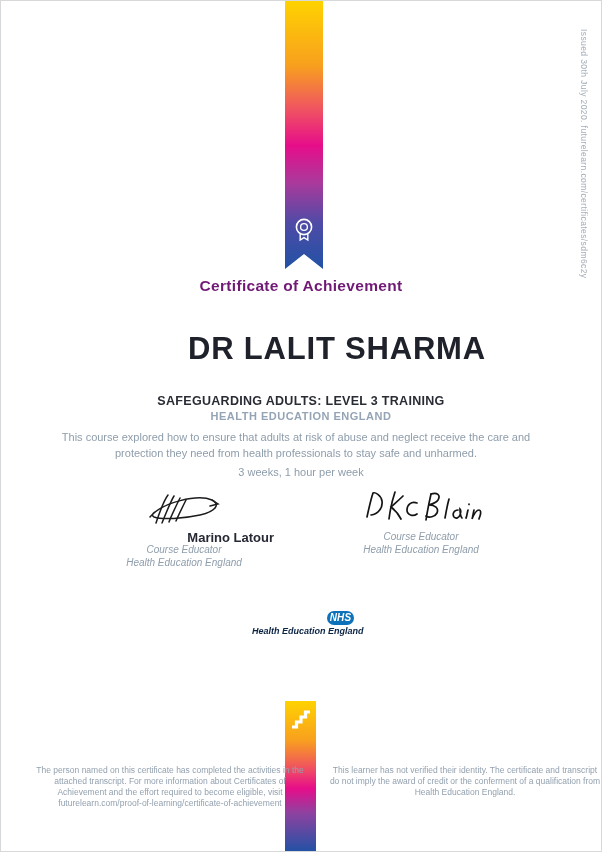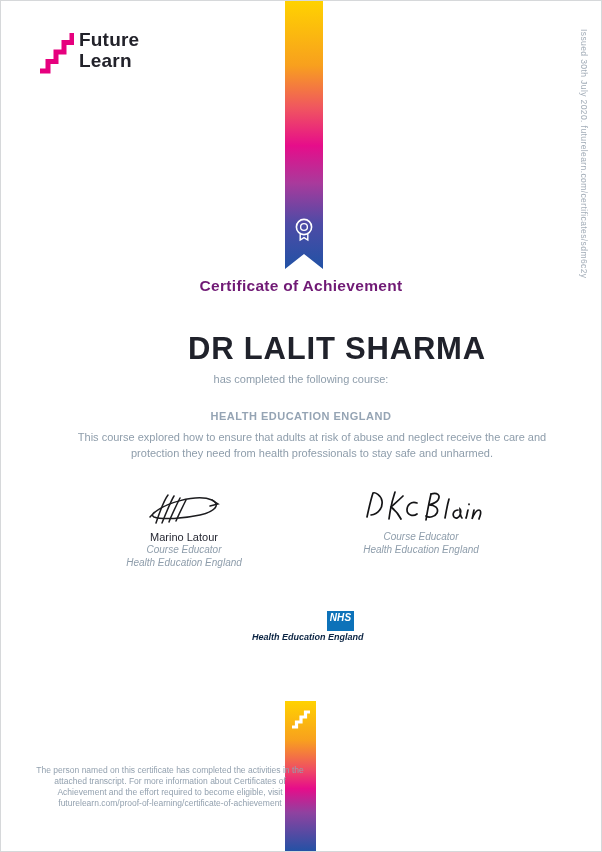--- a/index.html
+++ b/index.html
@@ -28,86 +28,76 @@
     font-size:8.5px; color:#a3adb8; letter-spacing:0.4px; white-space:nowrap;
   }
 
   
   .centered { position:absolute; left:0; width:100%; text-align:center; }
   .heading { top:276px; font-size:15.5px; font-weight:700; color:#701a75; letter-spacing:0.3px; }
   .recipient { top:330px; font-size:31px; font-weight:700; color:#20222b; letter-spacing:0.8px;margin-left:36px; }
   .completed-line { top:372px; font-size:11px; color:#8e9dab; }
   .course-title { top:393px; font-size:12.5px; font-weight:700; color:#2a2c35; letter-spacing:0.3px; }
   .course-provider { top:409px; font-size:11px; font-weight:700; color:#95a4b4; letter-spacing:0.5px; }
-  .description { top:429px; left:61px; width:500px; font-size:11px; line-height:15.5px; color:#8e9dab; }
+  .description { top:429px; left:45px; width:500px; font-size:11px; line-height:15.5px; color:#8e9dab; }
   .duration { top:465px; font-size:11px; color:#8e9dab; }
 
   
   .sig-block { position:absolute; top:486px; width:180px; text-align:center; }
   .sig-block.left { left:93px; }
   .sig-block.right { left:330px; }
   .sig-svg { height:42px; display:block; margin:0 auto 2px auto; }
-  .sig-name { font-size:11px; font-weight:400; color:#262833; line-height:13px; }
+  .sig-name { font-size:13px; font-weight:700; color:#262833; line-height:13px;text-align:right; }
   .sig-role, .sig-org { font-size:10px; color:#8e9dab; line-height:12.5px;font-style:italic; }
 
   
   .nhs-block { position:absolute; left:251px; top:606px; width:102px; text-align:right; }
   .nhs-box {
-    display:inline-block; width:27px; height:20px; background:#0d72b9;
+    display:inline-block; width:27px; height:14px; background:#0d72b9;
     color:#ffffff; font-size:10px; font-weight:700; font-style:italic;
-    line-height:14px; text-align:center; letter-spacing:0.2px;
+    line-height:14px; text-align:center; letter-spacing:0.2px;border-radius:7px;
   }
   .nhs-name { font-size:9px; font-weight:700; font-style:italic; color:#0a2342; margin-top:1px; white-space:nowrap; }
 
   
   .ribbon-bottom {
     position:absolute; left:284px; top:700px; width:31px; height:151px;
     background:linear-gradient(180deg,#ffd200 0%,#f8a01e 26%,#ef4a66 46%,#e60d8a 58%,#8f42a0 74%,#2152a5 100%);
   }
   .ribbon-bottom .steps { position:absolute; left:50%; top:7px; transform:translateX(-50%); }
 
   
   .footer-note { position:absolute; top:764px; font-size:8.5px; line-height:11px; color:#93a1af; text-align:center;margin-left:12px; }
   .footer-note.left { left:22px; width:270px; }
   .footer-note.right { left:316px; width:272px; }
 </style>
 </head>
 <body>
 
 <div class="page">
 
-  <div class="logo">
-    <span>
-      <svg width="36" height="46" viewBox="0 0 36 46">
-        <path d="M2 43 h8 v-9.5 h8 v-9.5 h8 v-9.5 h8 V5" fill="none" stroke="#e6007e" stroke-width="5"></path>
-      </svg>
-    </span>
-    <div class="logo-text">
-      <div>Future</div>
-      <div>Learn</div>
-    </div>
-  </div>
 
   <div class="ribbon-top">
     <span class="medal">
       <svg width="24" height="28" viewBox="0 0 24 28">
         <circle cx="12" cy="10" r="7.6" fill="none" stroke="#ffffff" stroke-width="1.6"></circle>
         <circle cx="12" cy="10" r="3.4" fill="none" stroke="#ffffff" stroke-width="1.4"></circle>
         <path d="M8.2 16.5 v6.5 l3.8 -2.4 3.8 2.4 v-6.5" fill="none" stroke="#ffffff" stroke-width="1.4"></path>
       </svg>
     </span>
   </div>
 
   <div class="issued">Issued 30th July 2020. futurelearn.com/certificates/sdm6c2y</div>
 
   <div class="centered heading">Certificate of Achievement</div>
   <div class="centered recipient">DR LALIT SHARMA</div>
-  <div class="centered completed-line">has completed the following course:</div>
+  <div class="centered course-title">SAFEGUARDING ADULTS: LEVEL 3 TRAINING</div>
   <div class="centered course-provider">HEALTH EDUCATION ENGLAND</div>
   <div class="centered description">This course explored how to ensure that adults at risk of abuse and neglect receive the care and protection they need from health professionals to stay safe and unharmed.</div>
+  <div class="centered duration">3 weeks, 1 hour per week</div>
 
   <div class="sig-block left">
     <svg class="sig-svg" width="104" height="42" viewBox="0 0 104 42">
       <g fill="none" stroke="#1c1c1f" stroke-width="1.5" stroke-linecap="round">
         <path d="M24 36 C28 24 33 12 36 8"></path>
         <path d="M30 36 C34 26 39 14 42 9"></path>
         <path d="M37 35 C40 27 45 17 48 11"></path>
         <path d="M44 34 C47 27 51 19 54 13"></path>
         <path d="M18 30 C30 15 66 7 80 13 C88 17 85 24 68 28 C52 31.5 30 33 22 30 C20 29 20 27 22 25.5"></path>
         <path d="M80 13 L86 17 L78 19"></path>
@@ -144,14 +134,15 @@
 
   <div class="ribbon-bottom">
     <span class="steps">
       <svg width="22" height="22" viewBox="0 0 22 22">
         <path d="M2 19 h4.5 v-5 h4.5 v-5 h4.5 v-5 h4.5" fill="none" stroke="#ffffff" stroke-width="3.2"></path>
       </svg>
     </span>
   </div>
 
   <div class="footer-note left">The person named on this certificate has completed the activities in the attached transcript. For more information about Certificates of Achievement and the effort required to become eligible, visit futurelearn.com/proof-of-learning/certificate-of-achievement</div>
+  <div class="footer-note right">This learner has not verified their identity. The certificate and transcript do not imply the award of credit or the conferment of a qualification from Health Education England.</div>
 
 </div>
 
 </body></html>

